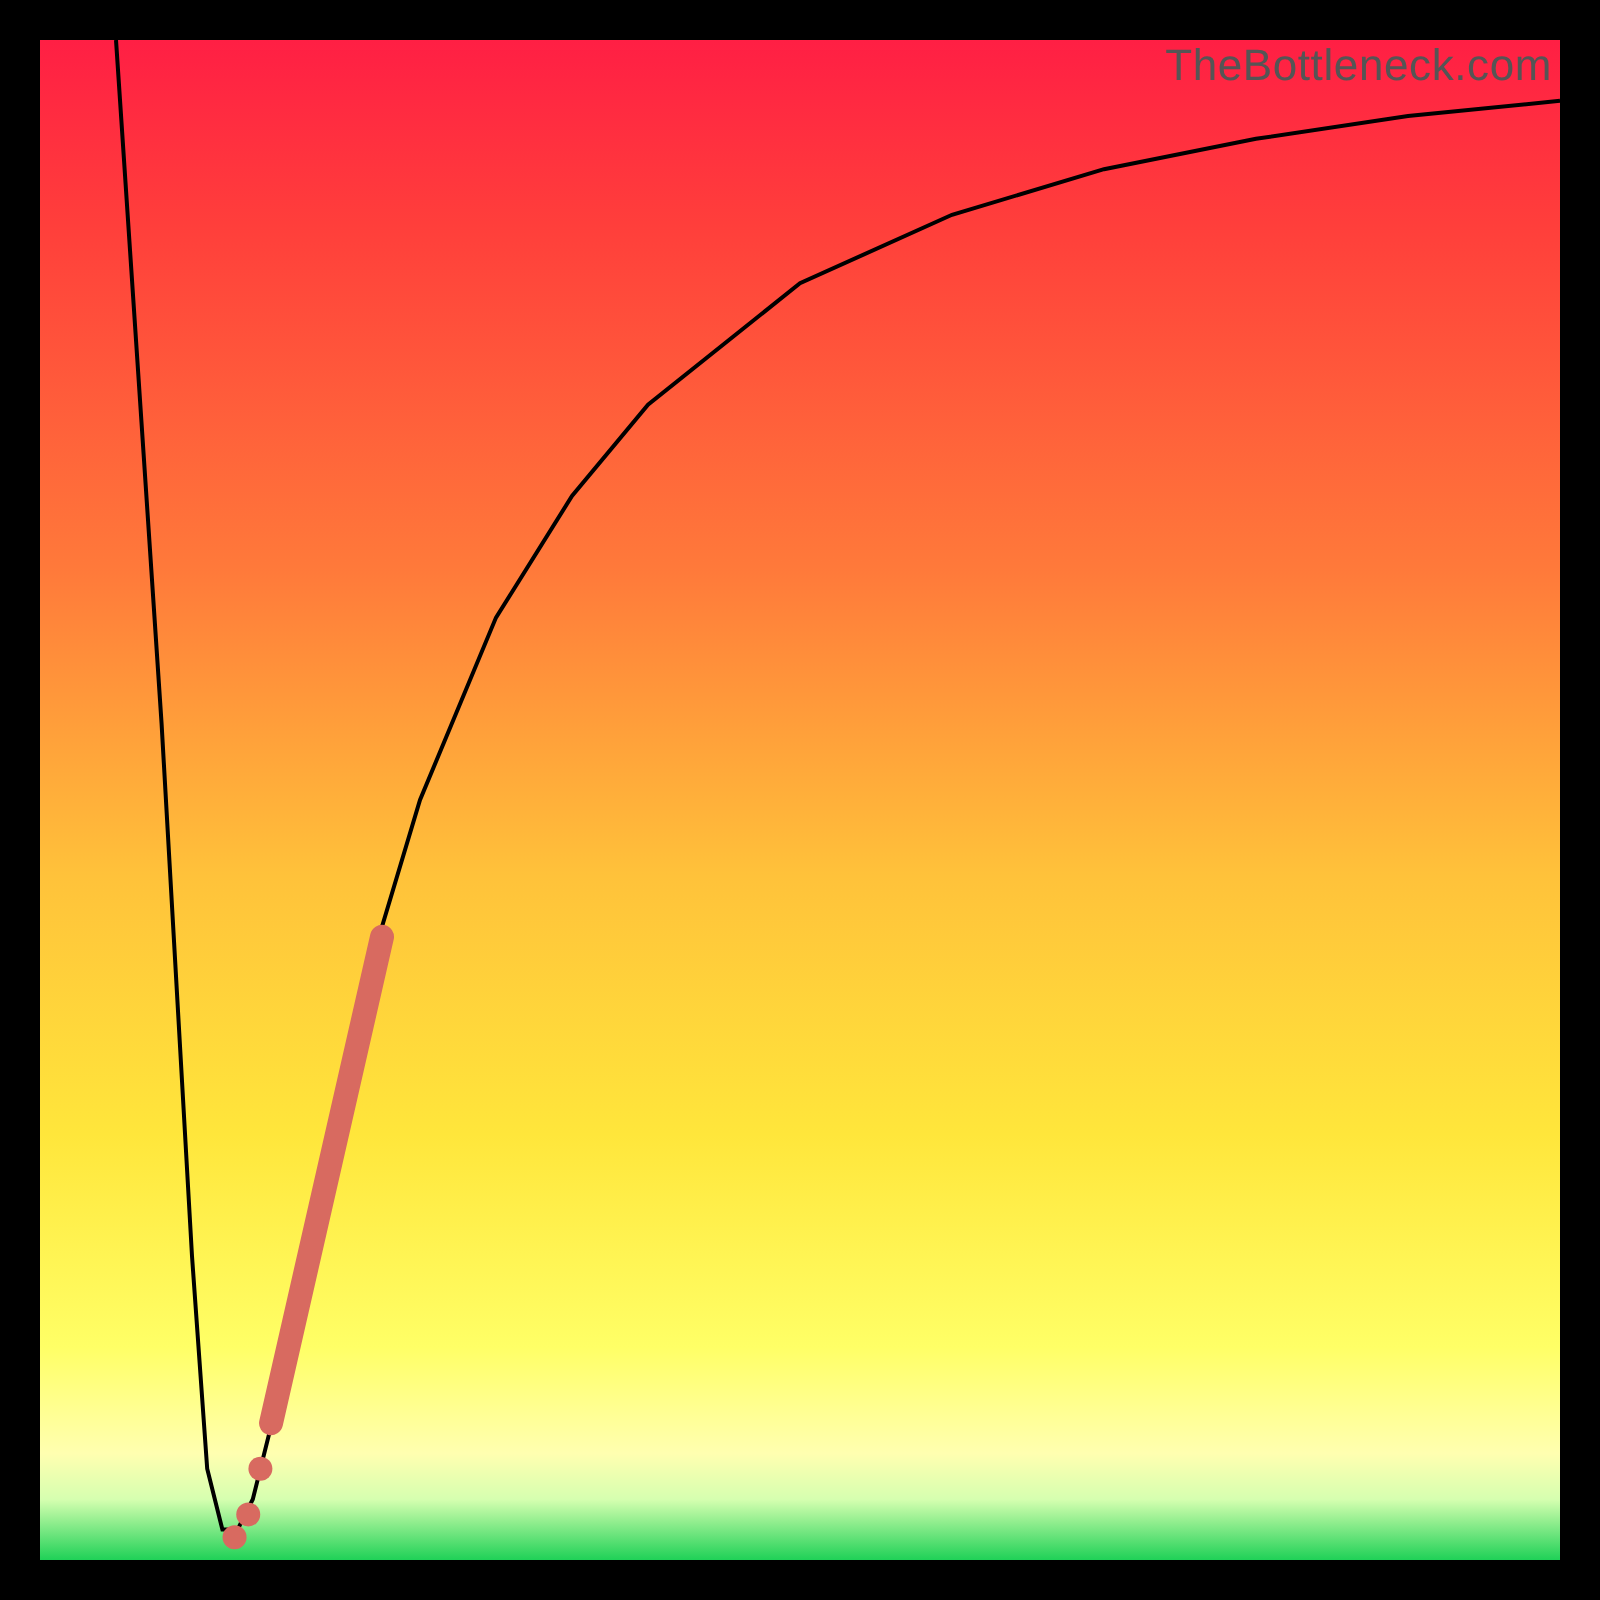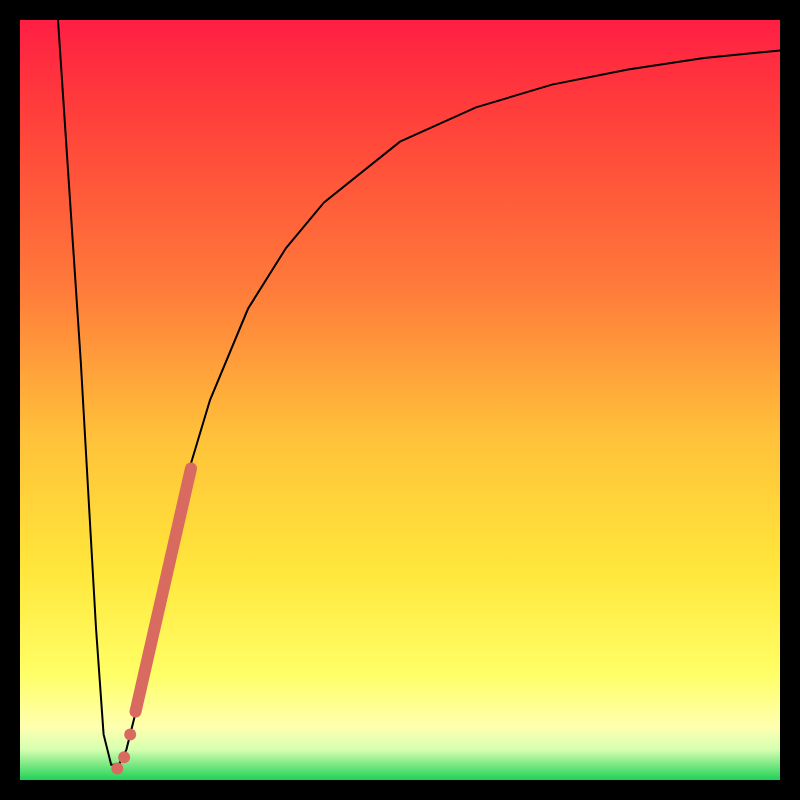--- a/index.html
+++ b/index.html
@@ -66,20 +66,21 @@
   }
   .highlight-dot {
     fill: #d86a60;
   }
 </style>
 </head>
 <body>
 
 <div class="frame">
   <div class="plot-area" id="plot" style="--c-top: #ff1f44; --c-bottom: #1fd157;">
+    <div class="watermark">TheBottleneck.com</div>
     <svg class="curve" viewBox="0 0 760 760" preserveAspectRatio="none">
       <path id="mainPath" class="stroke-main" d="M38.0 0.0 L60.8 342.0 L76.0 608.0 L83.6 714.4 L91.2 744.8 L98.8 744.8 L106.4 729.6 L121.6 668.8 L136.8 592.8 L152.0 516.8 L167.2 456.0 L190.0 380.0 L228.0 288.8 L266.0 228.0 L304.0 182.4 L380.0 121.6 L456.0 87.4 L532.0 64.6 L608.0 49.4 L684.0 38.0 L760.0 30.4"></path>
       <line id="hlSeg" class="highlight-seg" x1="115.52" y1="691.6" x2="171" y2="448.40000000000003"></line>
       <g id="hlDots">
           <circle cx="110.19999999999999" cy="714.4" r="6" class="highlight-dot"></circle>
           <circle cx="104.11999999999999" cy="737.2" r="6" class="highlight-dot"></circle>
           <circle cx="97.28" cy="748.6" r="6" class="highlight-dot"></circle>
         </g>
     </svg>
   </div>

